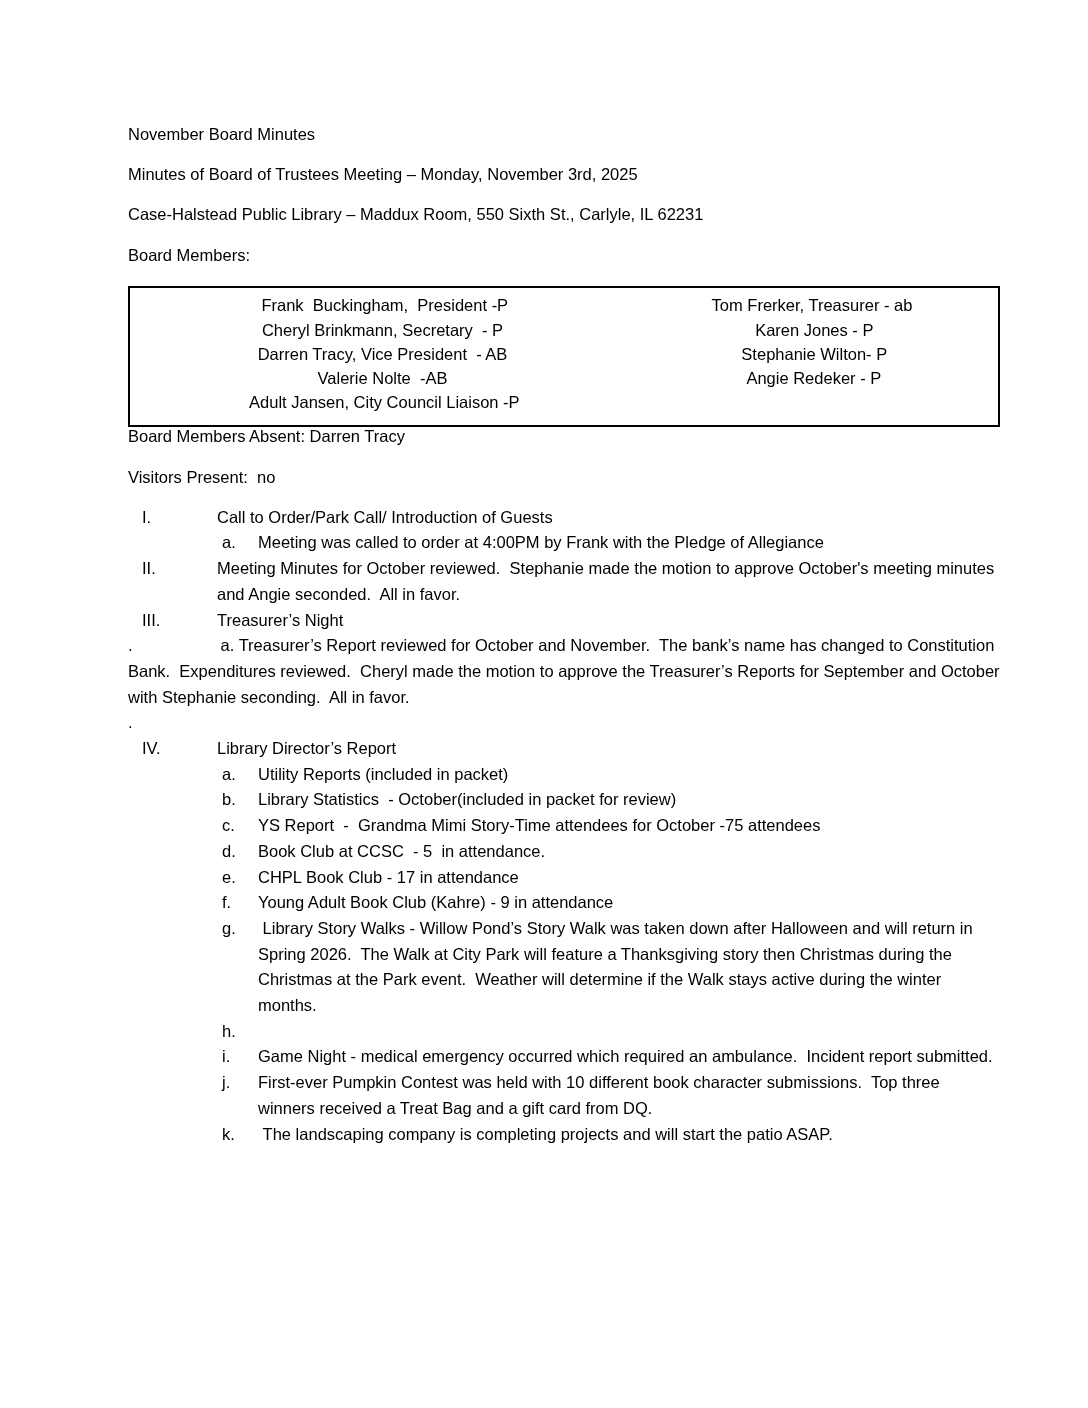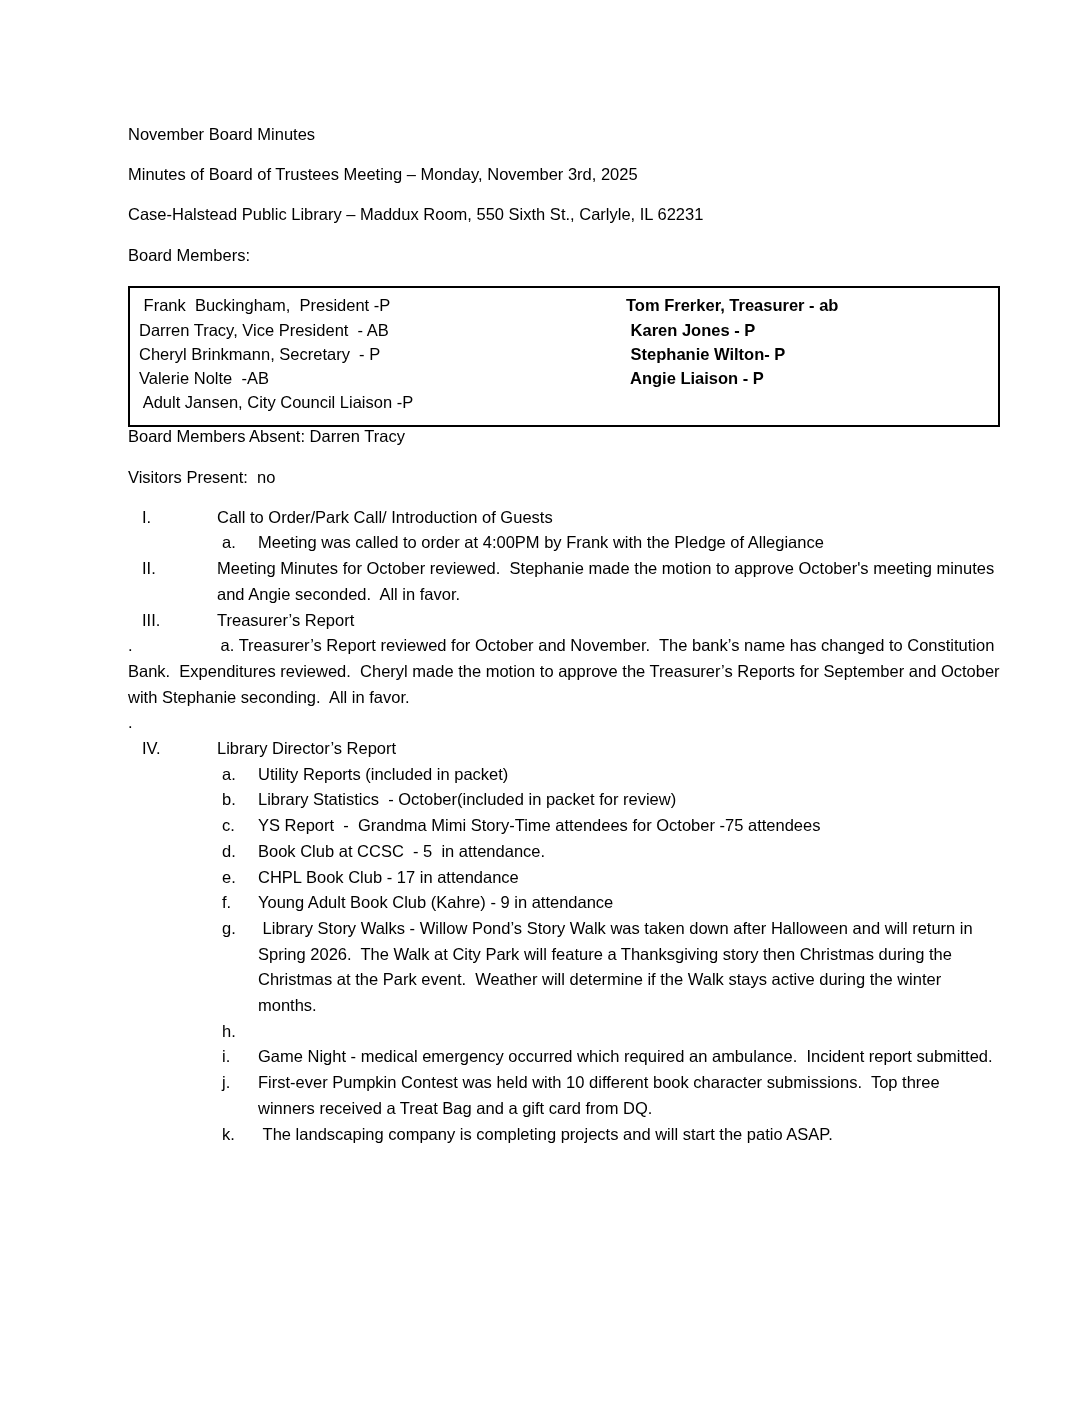--- a/index.html
+++ b/index.html
@@ -21,23 +21,24 @@
     white-space: pre-wrap;
   }
   .members-box {
     border: 2px solid #000000;
     margin: 18px 0 0 0;
     display: flex;
     min-height: 141px;
     box-sizing: border-box;
     padding: 5px 0 0 9px;
     line-height: 24.2px;
+    text-align: center;
   }
   .col-left { width: 487px; flex: none; }
-  .col-right { flex: 1; font-weight: bold; }
+  .col-right { flex: 1; }
   .member-line { white-space: pre; }
   .absent-para { margin-top: -3px !important; }
   .agenda { line-height: 25.7px; }
   .row { display: flex; }
   .num   { margin-left: 14px; width: 75px; flex: none; white-space: pre; }
   .letter{ margin-left: 94px; width: 36px; flex: none; white-space: pre; }
   .txt   { flex: 1; white-space: pre-wrap; }
   .para-flow { line-height: 25.7px; white-space: pre-wrap; }
   .tab-spacer { display: inline-block; width: 88px; }
 </style>
@@ -47,30 +48,30 @@
 <div class="page">
 
   <p class="doc">November Board Minutes</p>
   <p class="doc">Minutes of Board of Trustees Meeting – Monday, November 3rd, 2025</p>
   <p class="doc">Case-Halstead Public Library – Maddux Room, 550 Sixth St., Carlyle, IL 62231</p>
   <p class="doc">Board Members:</p>
 
   <div class="members-box">
     <div class="col-left">
       <div class="member-line"> Frank  Buckingham,  President -P</div>
+      <div class="member-line">Cheryl Brinkmann, Secretary  - P</div>
       <div class="member-line">Darren Tracy, Vice President  - AB</div>
-      <div class="member-line">Cheryl Brinkmann, Secretary  - P</div>
       <div class="member-line">Valerie Nolte  -AB</div>
       <div class="member-line"> Adult Jansen, City Council Liaison -P</div>
     </div>
     <div class="col-right">
       <div class="member-line">Tom Frerker, Treasurer - ab</div>
       <div class="member-line"> Karen Jones - P</div>
       <div class="member-line"> Stephanie Wilton- P</div>
-      <div class="member-line"> Angie Liaison - P</div>
+      <div class="member-line"> Angie Redeker - P</div>
     </div>
   </div>
 
   <p class="doc absent-para">Board Members Absent: Darren Tracy</p>
   <p class="doc">Visitors Present:  no</p>
 
   <div class="agenda">
 
     <div class="row">
       <span class="num">I.</span>
@@ -81,21 +82,21 @@
       <span class="txt">Meeting was called to order at 4:00PM by Frank with the Pledge of Allegiance</span>
     </div>
 
     <div class="row">
       <span class="num">II.</span>
       <span class="txt">Meeting Minutes for October reviewed.  Stephanie made the motion to approve October's meeting minutes and Angie seconded.  All in favor.</span>
     </div>
 
     <div class="row">
       <span class="num">III.</span>
-      <span class="txt">Treasurer’s Report</span>
+      <span class="txt">Treasurer’s Night</span>
     </div>
 
     <div class="para-flow"><span>.</span><span class="tab-spacer"></span><span>a. Treasurer’s Report reviewed for October and November.  The bank’s name has changed to Constitution Bank.  Expenditures reviewed.  Cheryl made the motion to approve the Treasurer’s Reports for September and October with Stephanie seconding.  All in favor.</span></div>
 
     <div class="para-flow">.</div>
 
     <div class="row">
       <span class="num">IV.</span>
       <span class="txt">Library Director’s Report</span>
     </div>

